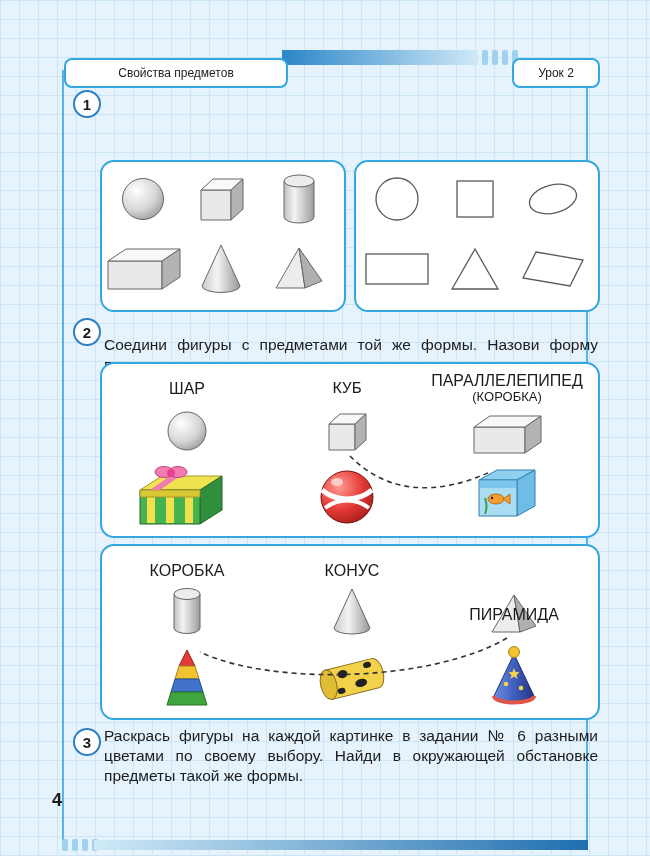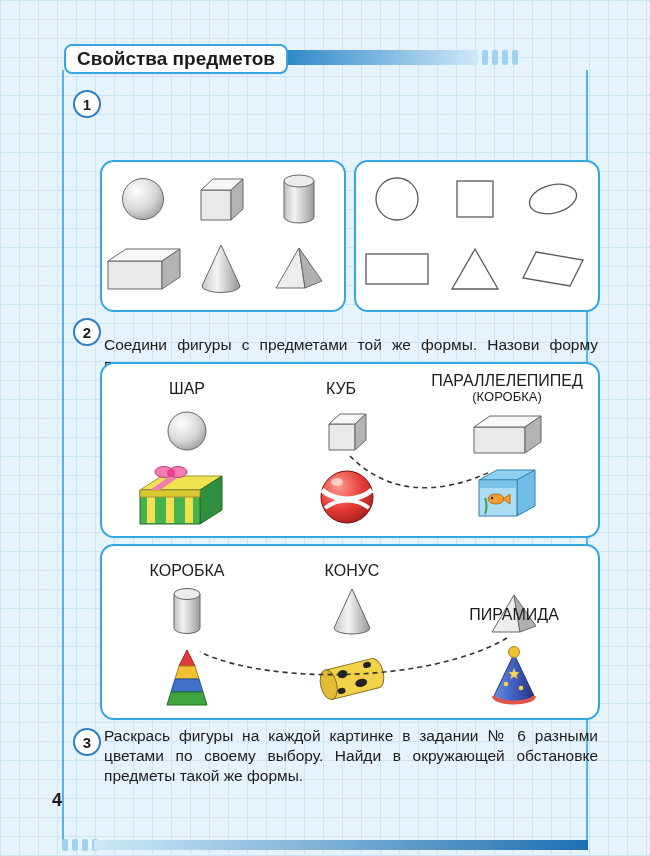--- a/index.html
+++ b/index.html
@@ -11,21 +11,21 @@
       linear-gradient(#cbe5f6 1px, transparent 1px),
       linear-gradient(90deg, #cbe5f6 1px, transparent 1px);
     background-size:19px 19px;
   }
   .vline{position:absolute;top:70px;width:2px;height:772px;background:#56b4e6;z-index:0;}
   .vline-left{left:62px;}
   .vline-right{left:586px;}
   .box-pill{
     position:absolute;background:#fff;border:2px solid #35a7e0;border-radius:8px;
     display:flex;align-items:center;justify-content:center;
-    font-weight:bold;font-size:19px;z-index:3;
+    font-weight:normal;font-size:12px;z-index:3;margin-top:14px;
   }
   .header-grad{position:absolute;left:282px;top:50px;width:196px;height:15px;
     background:linear-gradient(90deg,#2b86c8,#cfe9f7);z-index:2;}
   .ticks{position:absolute;display:flex;gap:4px;z-index:2;}
   .ticks span{display:block;width:6px;height:15px;background:#9fd2ee;border-radius:2px;}
   .tasknum{
     position:absolute;width:24px;height:24px;border:2px solid #2d7fc1;border-radius:50%;
     background:#fff;display:flex;align-items:center;justify-content:center;
     font-weight:bold;font-size:15px;z-index:3;
   }
@@ -59,20 +59,21 @@
   <div class="vline vline-right"></div>
 
   <div class="box-pill" style="left:64px;top:44px;width:220px;height:26px;">Свойства предметов</div>
   <div class="header-grad"></div>
   <div class="ticks" style="left:482px;top:50px;">
     <span></span>
       <span></span>
       <span></span>
       <span></span>
   </div>
+  <div class="box-pill" style="left:512px;top:44px;width:84px;height:26px;">Урок 2</div>
 
   <div class="tasknum" style="left:73px;top:90px;">1</div>
 
   <div class="box" style="left:100px;top:160px;width:242px;height:148px;"></div>
   <div class="shapes-grid" style="z-index:3;">
     <svg width="46" height="46" viewBox="0 0 46 46">
       <defs>
           <radialGradient id="sp1" cx="0.35" cy="0.3" r="0.85">
         <stop offset="0" stop-color="#ffffff"></stop>
             <stop offset="0.55" stop-color="#d7d7d7"></stop>
@@ -138,21 +139,21 @@
     <svg width="64" height="46" viewBox="0 0 64 46">
       <polygon points="15,6 62,14 49,40 2,32" fill="#fff" stroke="#5a5a5a" stroke-width="1.3"></polygon>
     </svg>
   </div>
 
   <div class="tasknum" style="left:73px;top:318px;">2</div>
   <p class="tasktext" style="left:104px;top:335px;">Соедини фигуры с предметами той же формы. Назови форму предметов.</p>
 
   <div class="box" style="left:100px;top:362px;width:496px;height:172px;">
     <span class="collabel" style="left:30px;top:16px;width:110px;">ШАР</span>
-    <span class="collabel" style="left:184px;top:16px;width:110px;">КУБ</span>
+    <span class="collabel" style="left:190px;top:16px;width:110px;font-family:Liberation Mono, monospace;">КУБ</span>
     <span class="collabel sub" style="left:320px;top:25px;width:170px;">(КОРОБКА)</span>
     <span class="collabel" style="left:320px;top:8px;width:170px;">ПАРАЛЛЕЛЕПИПЕД</span>
 
     <svg class="abs" style="left:64px;top:46px;" width="42" height="42" viewBox="0 0 42 42">
       <defs>
           <radialGradient id="sp2" cx="0.35" cy="0.3" r="0.85">
         <stop offset="0" stop-color="#ffffff"></stop>
             <stop offset="0.55" stop-color="#d7d7d7"></stop>
             <stop offset="1" stop-color="#8f8f8f"></stop>
       </radialGradient>

